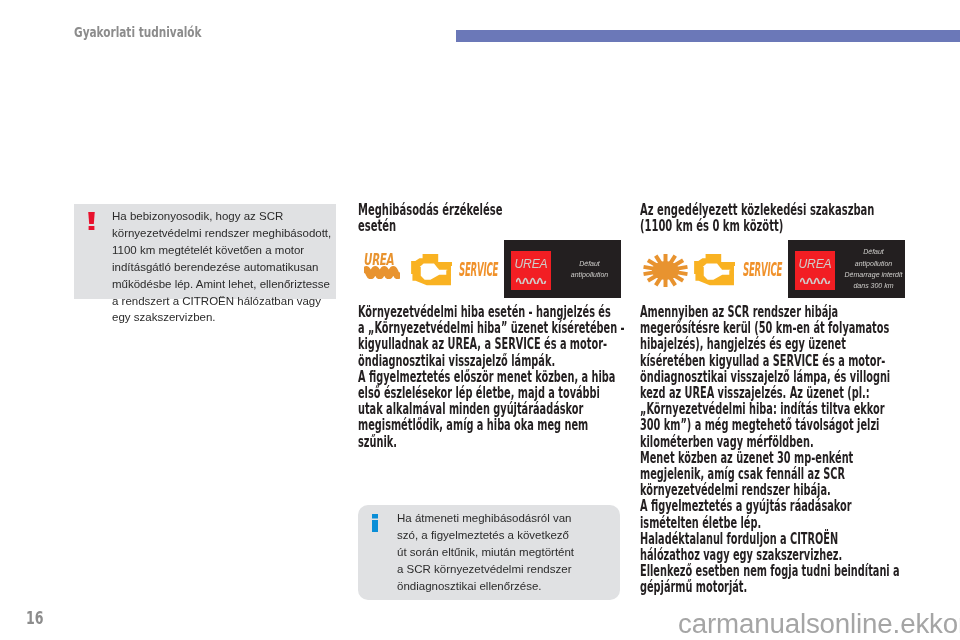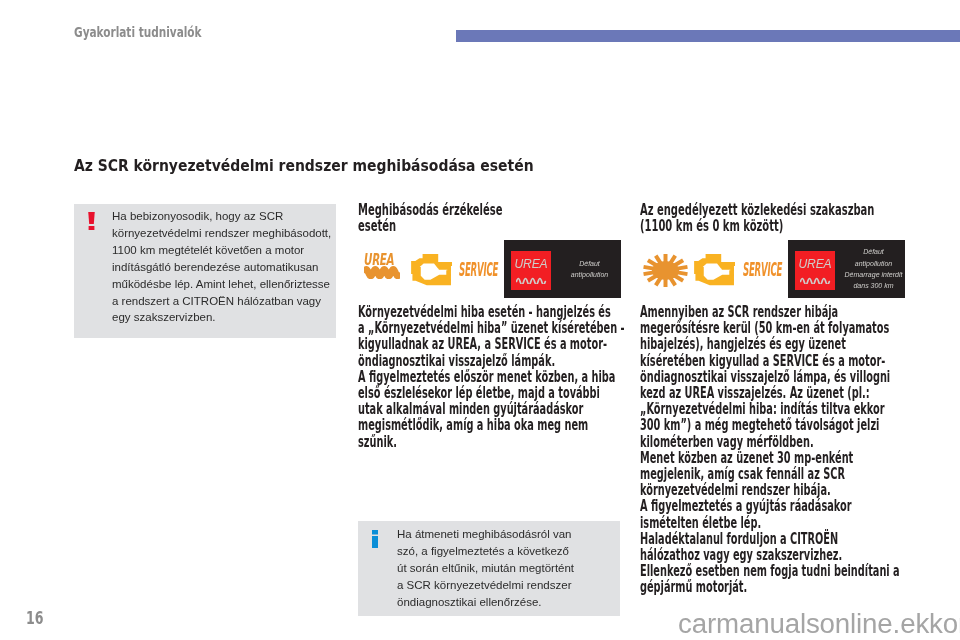--- a/index.html
+++ b/index.html
@@ -16,25 +16,25 @@
 
   
   .page-title{position:absolute;left:74px;top:157px;font-family:"DejaVu Sans Condensed","DejaVu Sans",sans-serif;
               font-size:15.5px;font-weight:bold;color:#231f20;white-space:nowrap;}
 
   
   .callout{position:absolute;background:#e0e1e3;box-sizing:border-box;}
   .callout .glyph{position:absolute;font-weight:bold;line-height:1;}
   .callout .body{position:absolute;color:#2b2b2b;white-space:pre-line;}
 
-  #warn-box{left:74px;top:204px;width:262px;height:134px;}
+  #warn-box{left:74px;top:204px;width:262px;height:95px;}
   #warn-box .glyph{left:14px;top:8px;}
   #warn-box .body{left:38px;top:4px;width:225px;font-size:11.5px;line-height:16.9px;}
 
-  #info-box{left:358px;top:521px;width:262px;height:95px;}
+  #info-box{left:358px;top:505px;width:262px;height:95px;border-radius:10px;}
   #info-box .glyph{left:14px;top:9px;}
   #info-box .body{left:39px;top:5px;width:225px;font-size:11.5px;line-height:16.9px;}
 
   
   .col-head{position:absolute;font-family:"DejaVu Sans Condensed","DejaVu Sans",sans-serif;
             font-size:15.5px;font-weight:bold;color:#231f20;line-height:16.2px;
             white-space:pre-line;transform:scaleX(.715);transform-origin:left top;}
   .col-text{position:absolute;font-family:"DejaVu Sans Condensed","DejaVu Sans",sans-serif;
             font-size:15.5px;font-weight:bold;color:#231f20;line-height:16.2px;
             white-space:pre-line;transform:scaleX(.70);transform-origin:left top;}
@@ -86,21 +86,20 @@
   .watermark{position:absolute;left:678px;top:608px;font-size:27.7px;color:#a5a5a5;letter-spacing:-0.15px;}
 </style>
 </head>
 <body>
 
 <div class="page">
 
   <div class="chapter-label">Gyakorlati tudnivalók</div>
   <div class="header-rule"></div>
 
-  <div class="page-title">Az SCR környezetvédelmi rendszer meghibásodása esetén</div>
 
   <div class="callout" id="warn-box">
     <svg class="glyph" id="warn-glyph" viewBox="0 0 14 36" width="7" height="18">
       <path fill="#e8112d" d="M0.5 0 H13.5 L11.6 24 H2.4 Z"></path>
       <rect fill="#e8112d" x="1.2" y="28" width="11.6" height="8"></rect>
     </svg>
     <div class="body">Ha bebizonyosodik, hogy az SCR
 környezetvédelmi rendszer meghibásodott,
 1100 km megtételét követően a motor
 indításgátló berendezése automatikusan

